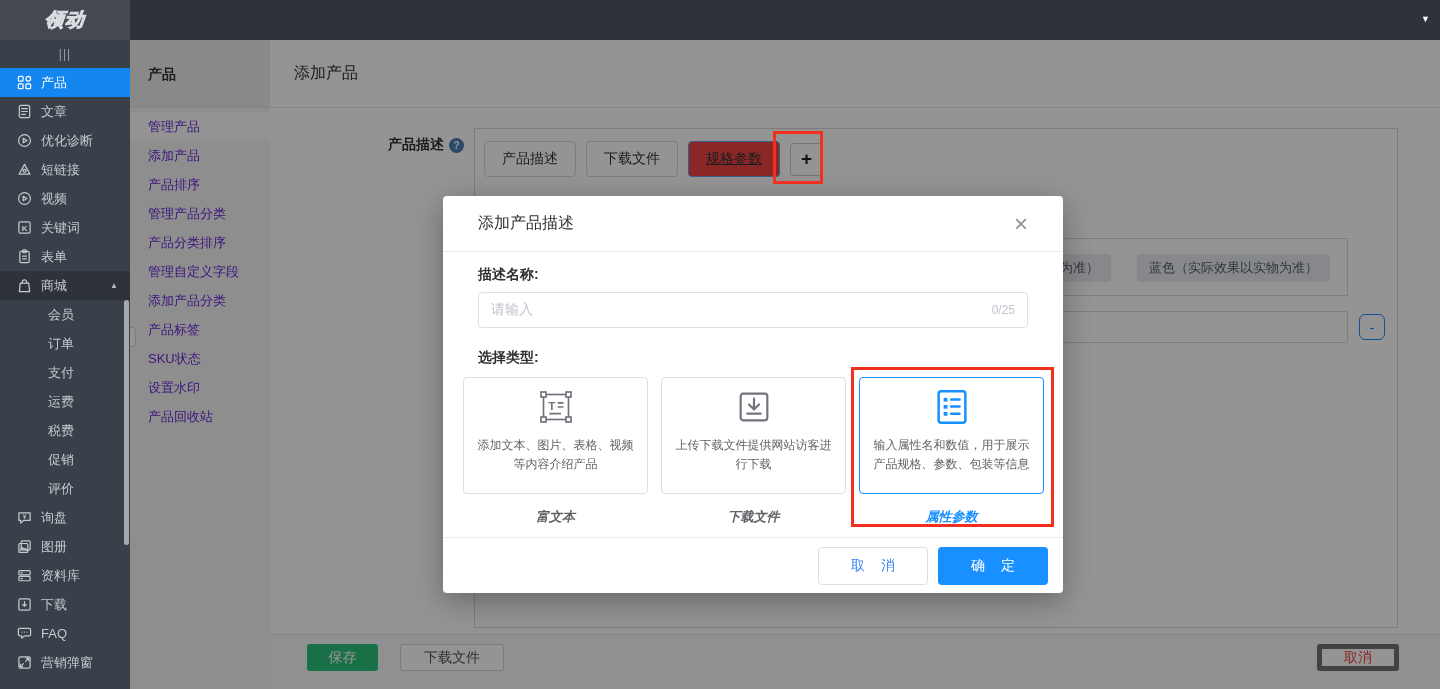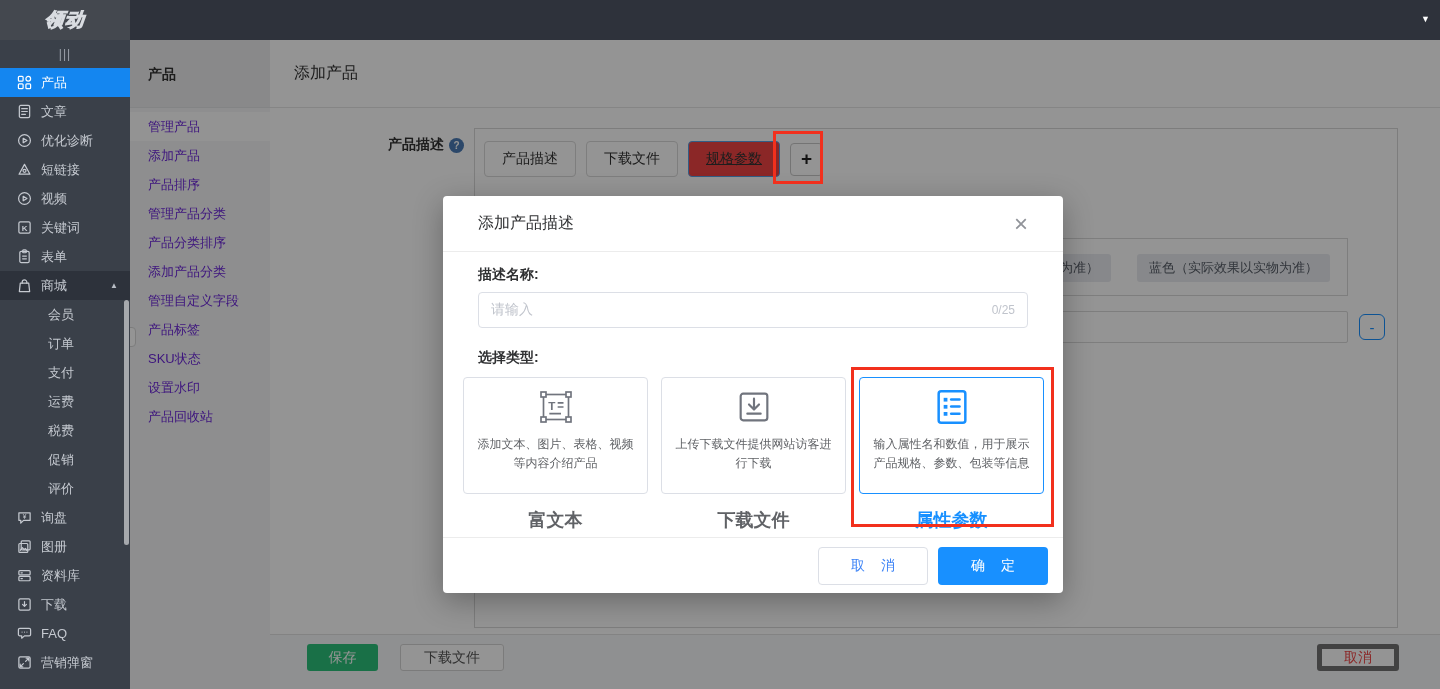--- a/index.html
+++ b/index.html
@@ -61,22 +61,22 @@
   .name-label { top:70px; }
   .type-label { top:153px; }
   .modal-input { position:absolute; left:35px; top:96px; width:550px; height:36px; border:1px solid #dcdfe6; border-radius:4px; display:flex; align-items:center; padding:0 12px; }
   .placeholder { font-size:14px; color:#c0c4cc; flex:1; }
   .counter { font-size:12px; color:#c0c4cc; }
   .cards { position:absolute; left:20px; top:181px; display:flex; gap:13px; }
   .card-wrap { width:185px; }
   .card { width:185px; height:117px; border:1px solid #dcdfe6; border-radius:4px; background:#fff; cursor:pointer; }
   .card.selected { border-color:#1890ff; }
   .card-icon { height:58px; display:flex; align-items:center; justify-content:center; }
-  .card-desc { font-size:12px; color:#606266; line-height:19px; text-align:center; padding:0 10px;font-family:Liberation Mono, monospace; }
-  .card-label { margin-top:14px; text-align:center; font-size:18px; font-weight:bold; color:#606266; }
+  .card-desc { font-size:12px; color:#606266; line-height:19px; text-align:center; padding:0 10px; }
+  .card-label { margin-top:14px; text-align:center; font-size:13px; font-weight:bold; color:#606266;font-style:italic; }
   .card-label.selected { color:#1890ff; }
   .modal-footer { position:absolute; left:0; right:0; top:341px; height:56px; border-top:1px solid #ececec; display:flex; align-items:center; justify-content:flex-end; gap:10px; padding-right:15px; }
   .m-btn { width:110px; height:38px; border-radius:4px; font-size:14px; display:flex; align-items:center; justify-content:center; letter-spacing:6px; text-indent:6px; cursor:pointer; }
   .m-cancel { background:#fff; border:1px solid #dcdfe6; color:#3b82f6; }
   .m-confirm { background:#1890ff; border:none; color:#fff; }
 
   
   .red-rect { position:absolute; border:3px solid #f2301d; z-index:30; pointer-events:none; }
   .red-plus { left:773px; top:131px; width:50px; height:53px; }
   .red-card { left:851px; top:367px; width:203px; height:160px; }
@@ -254,22 +254,22 @@
 </div>
 
 <div class="submenu">
   <div class="submenu-header">产品</div>
   <div class="submenu-list">
       <div class="submenu-item active">管理产品</div>
       <div class="submenu-item">添加产品</div>
       <div class="submenu-item">产品排序</div>
       <div class="submenu-item">管理产品分类</div>
       <div class="submenu-item">产品分类排序</div>
+      <div class="submenu-item">管理自定义字段</div>
       <div class="submenu-item">添加产品分类</div>
-      <div class="submenu-item">管理自定义字段</div>
       <div class="submenu-item">产品标签</div>
       <div class="submenu-item">SKU状态</div>
       <div class="submenu-item">设置水印</div>
       <div class="submenu-item">产品回收站</div>
     </div>
 </div>
 <div class="submenu-toggle">≡</div>
 
 <div class="main">
   <div class="main-header">

